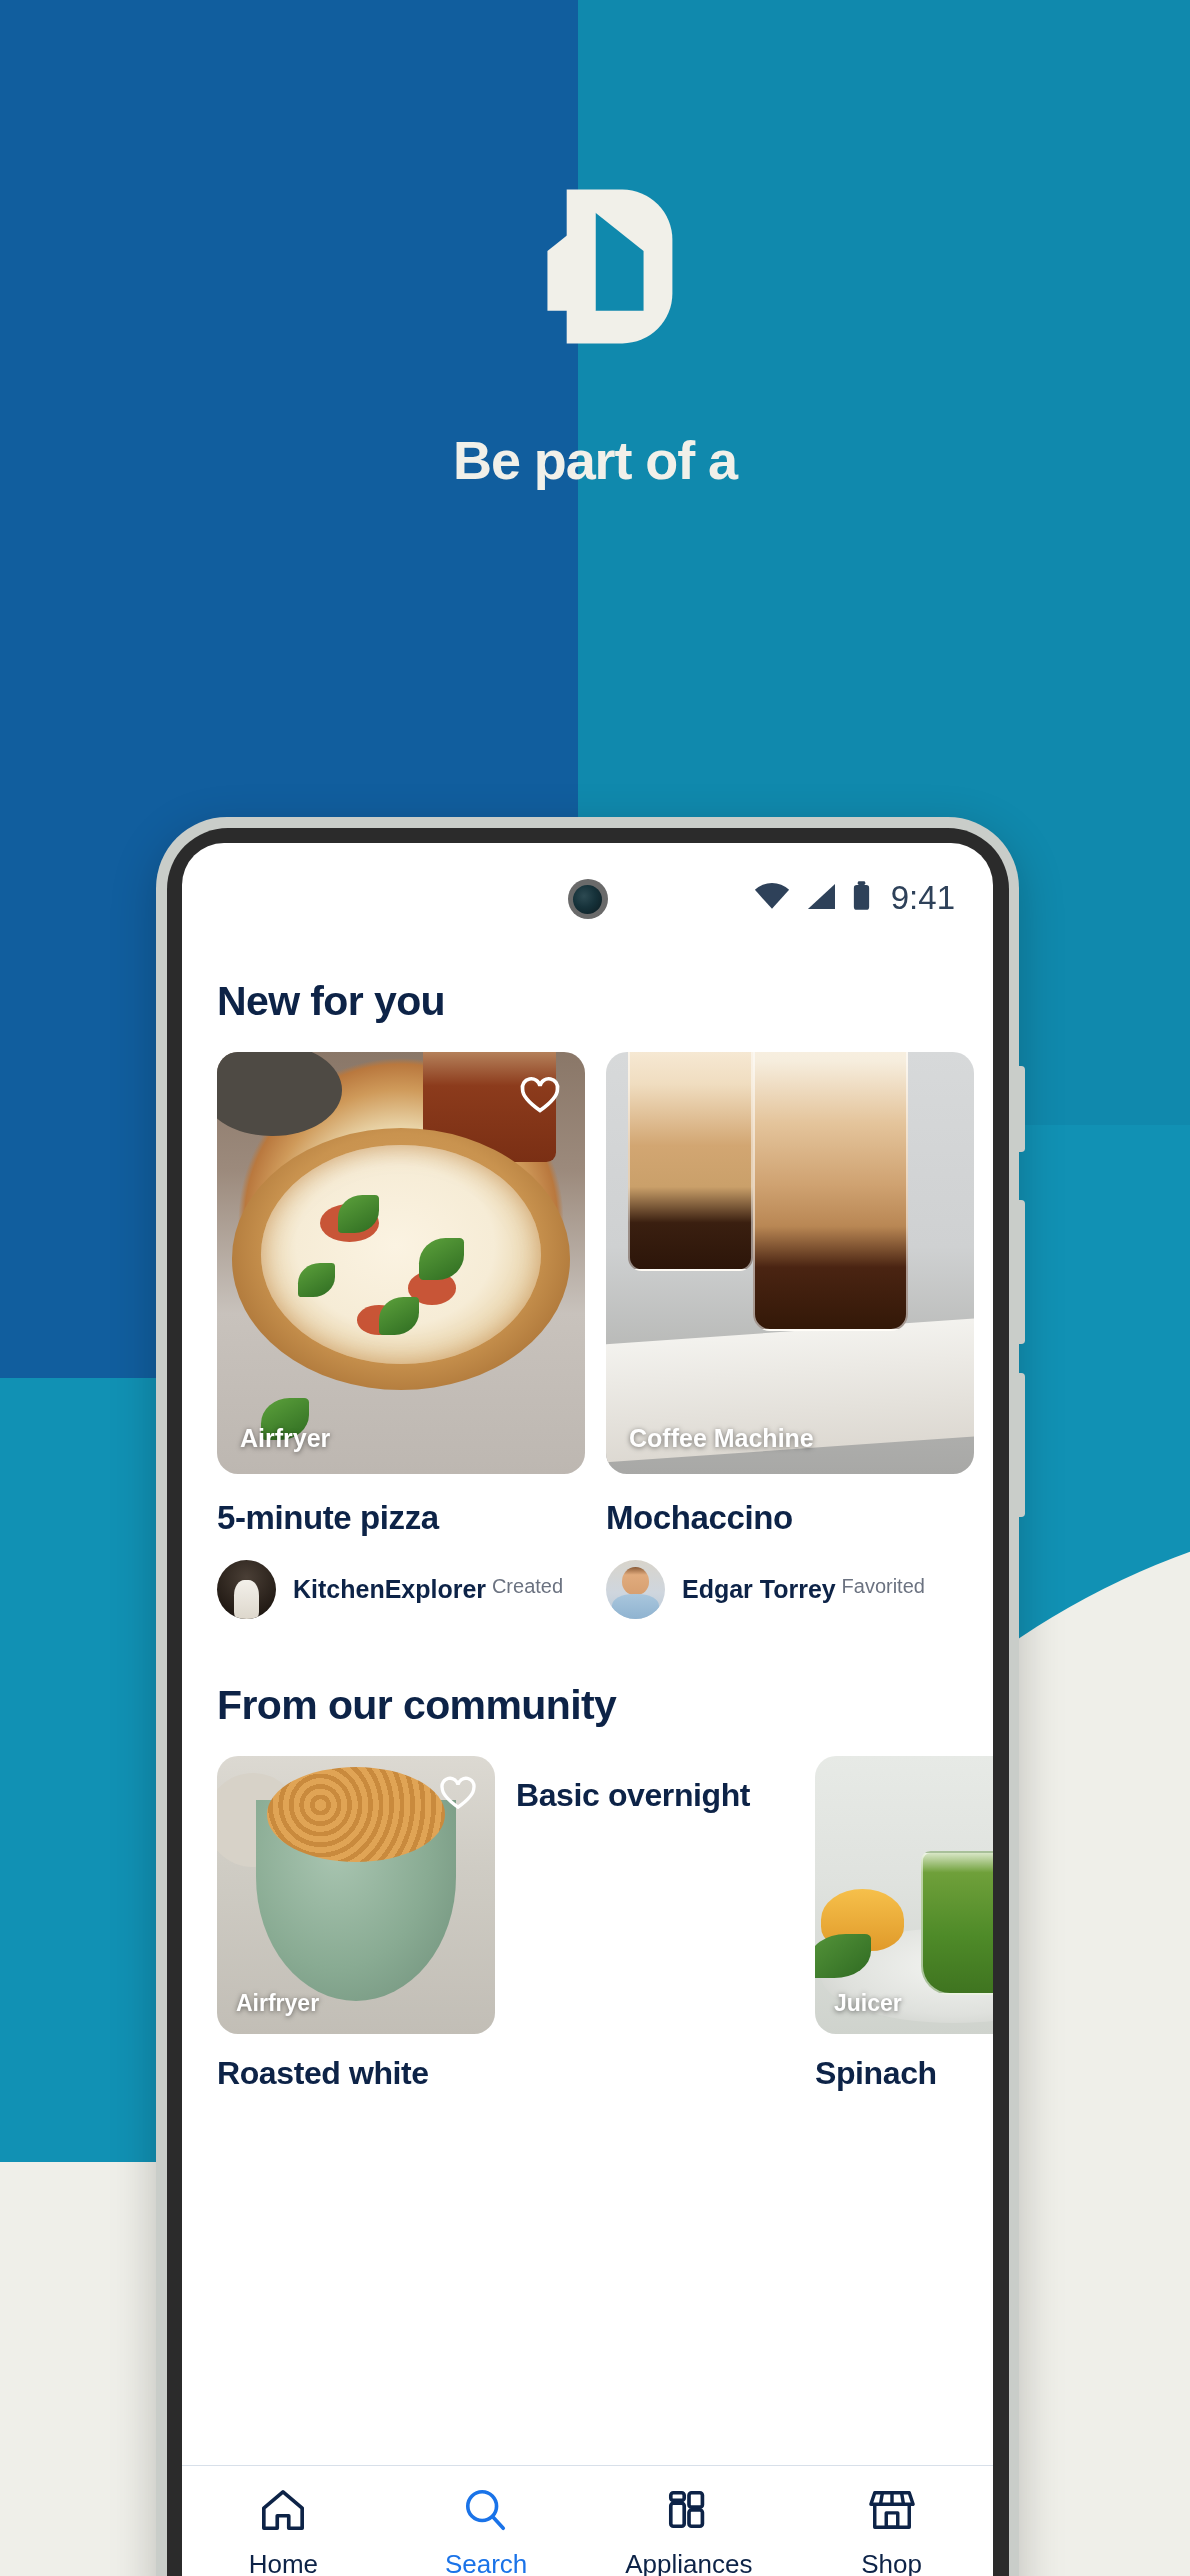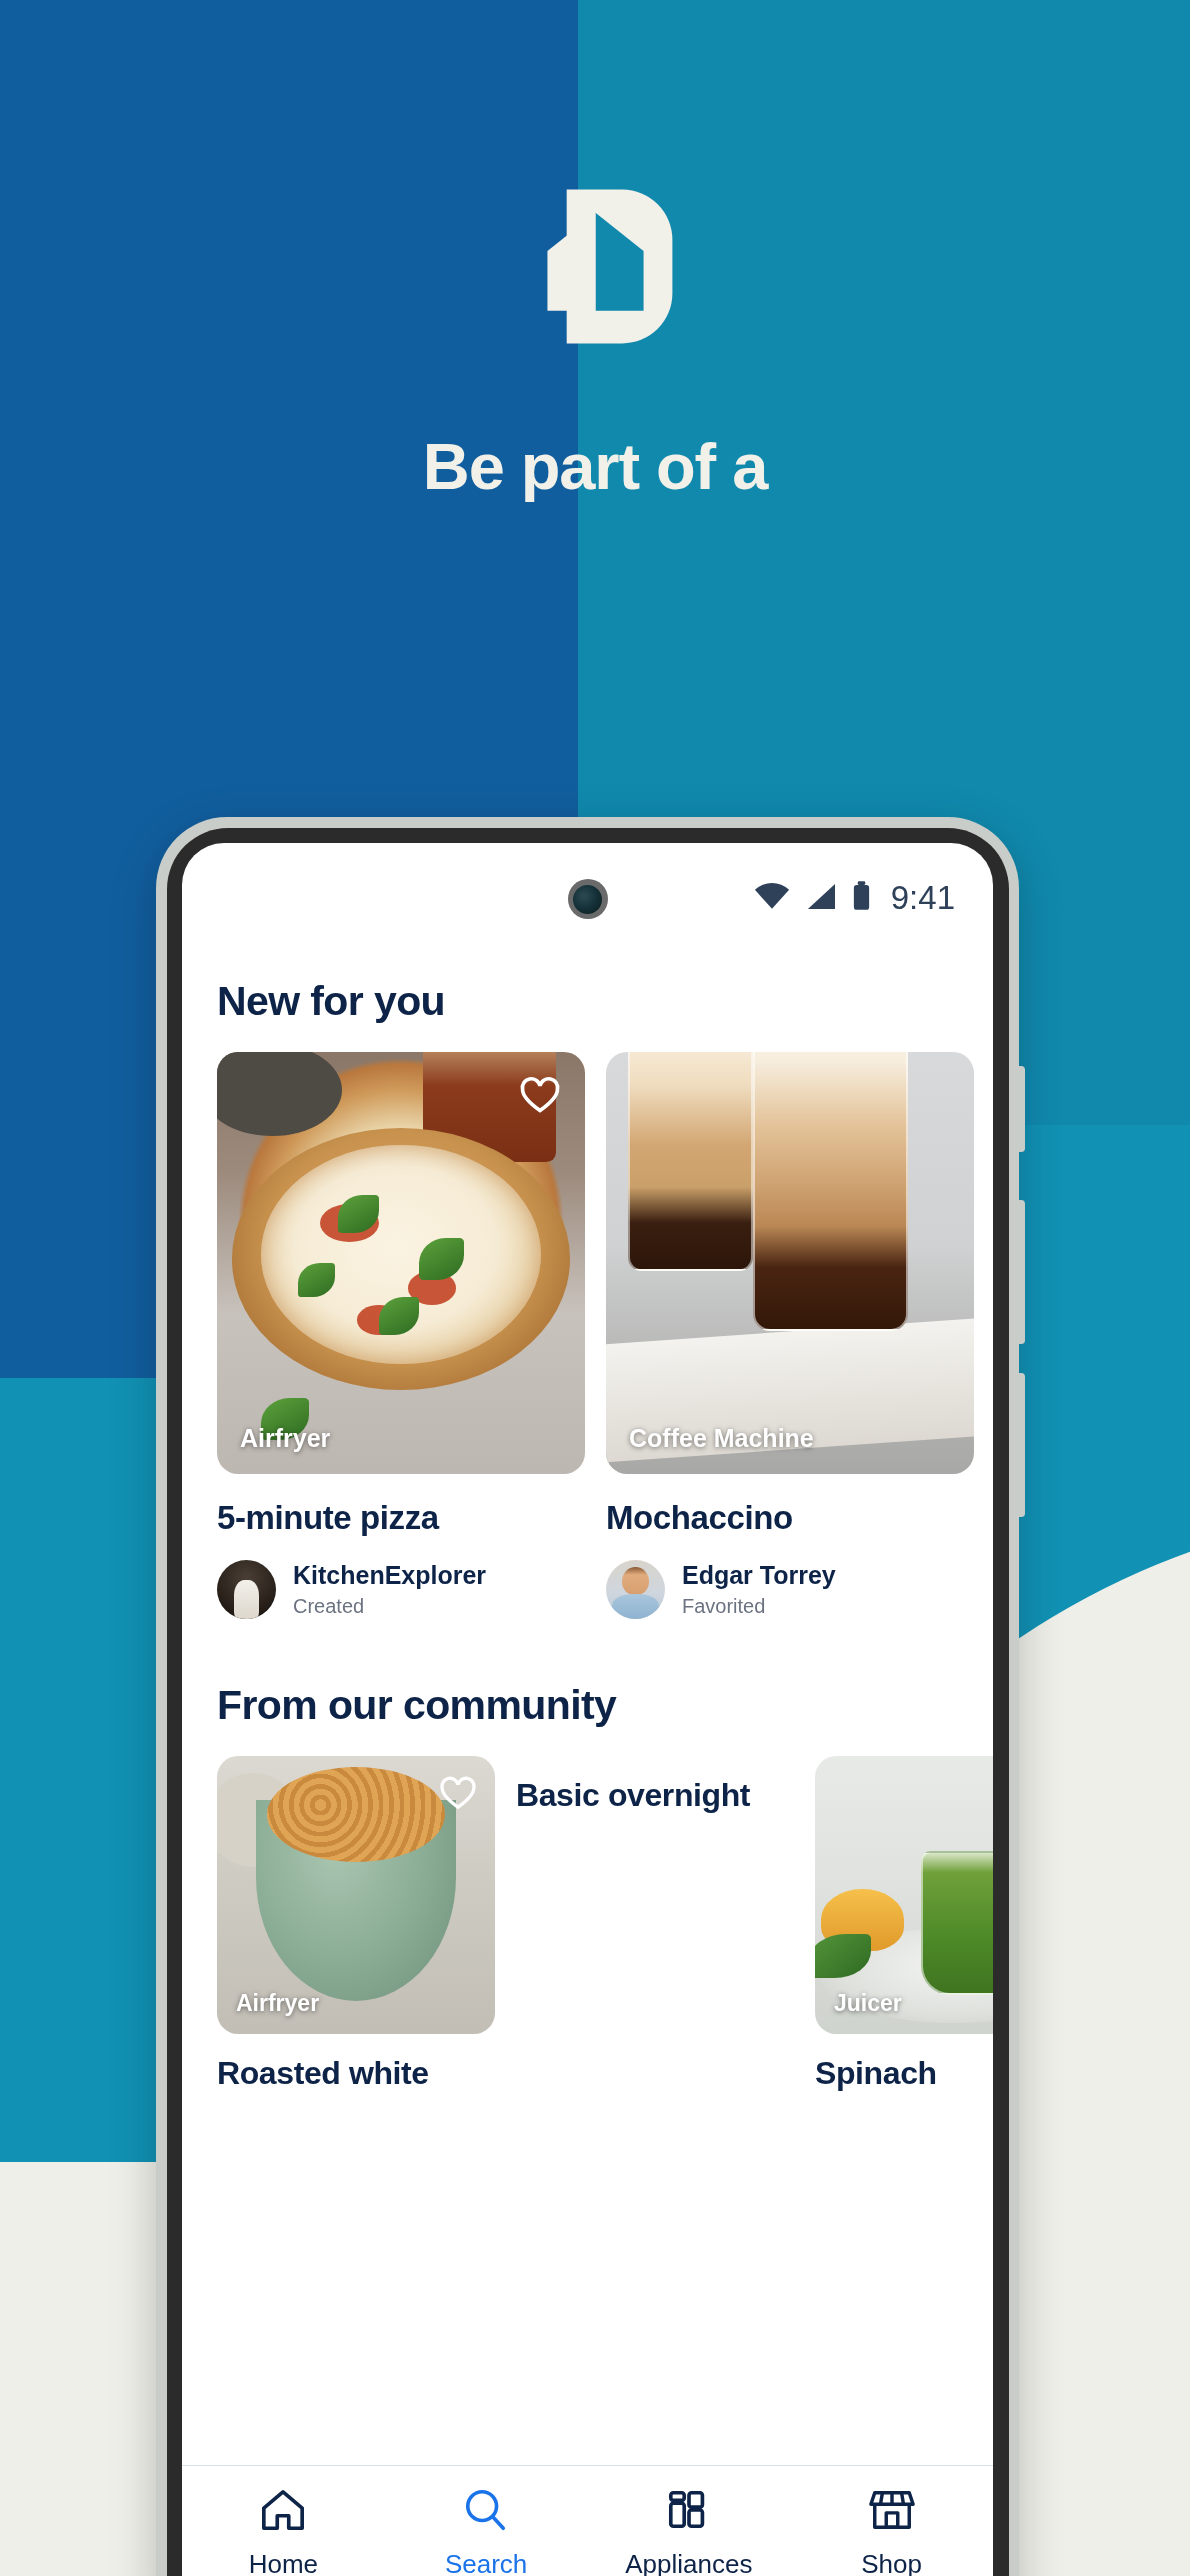--- a/index.html
+++ b/index.html
@@ -59,21 +59,21 @@
   .logo-wrap {
     position: absolute;
     left: 509px; top: 180px;
     width: 173px; height: 173px;
   }
   .hero-title {
     position: absolute;
     left: 0; top: 429px;
     width: 1190px;
     color: #f1f0e9;
-    font-size: 65px;
+    font-size: 54px;
     font-weight: 700;
     line-height: 1.18;
     letter-spacing: -1.1px;
     text-align: center;
   }
 
   
   .phone {
     position: absolute;
     left: 156px; top: 817px;
@@ -182,21 +182,21 @@
     margin-top: 25px; letter-spacing: -0.4px;
     white-space: nowrap; overflow: hidden;
   }
   .author {
     display: flex; align-items: center; gap: 17px; margin-top: 23px;
   }
   .avatar {
     width: 59px; height: 59px; border-radius: 50%;
     flex: 0 0 59px; overflow: hidden; position: relative;
   }
-  .author .meta { display: flex; flex-direction: column; gap: 5.8px; }
+  .author .meta { display: flex; flex-direction: row; gap: 5.8px; }
   .author .name { color: #0d2347; font-size: 25px; font-weight: 700; white-space: nowrap;}
   .author .act { color: #6b7280; font-size: 20px; font-weight: 400; }
 
   
   .card-sm { width: 278px; flex: 0 0 278px; }
   .card-sm .thumb {
     position: relative;
     width: 278px; height: 278px;
     border-radius: 21px; overflow: hidden;
   }

